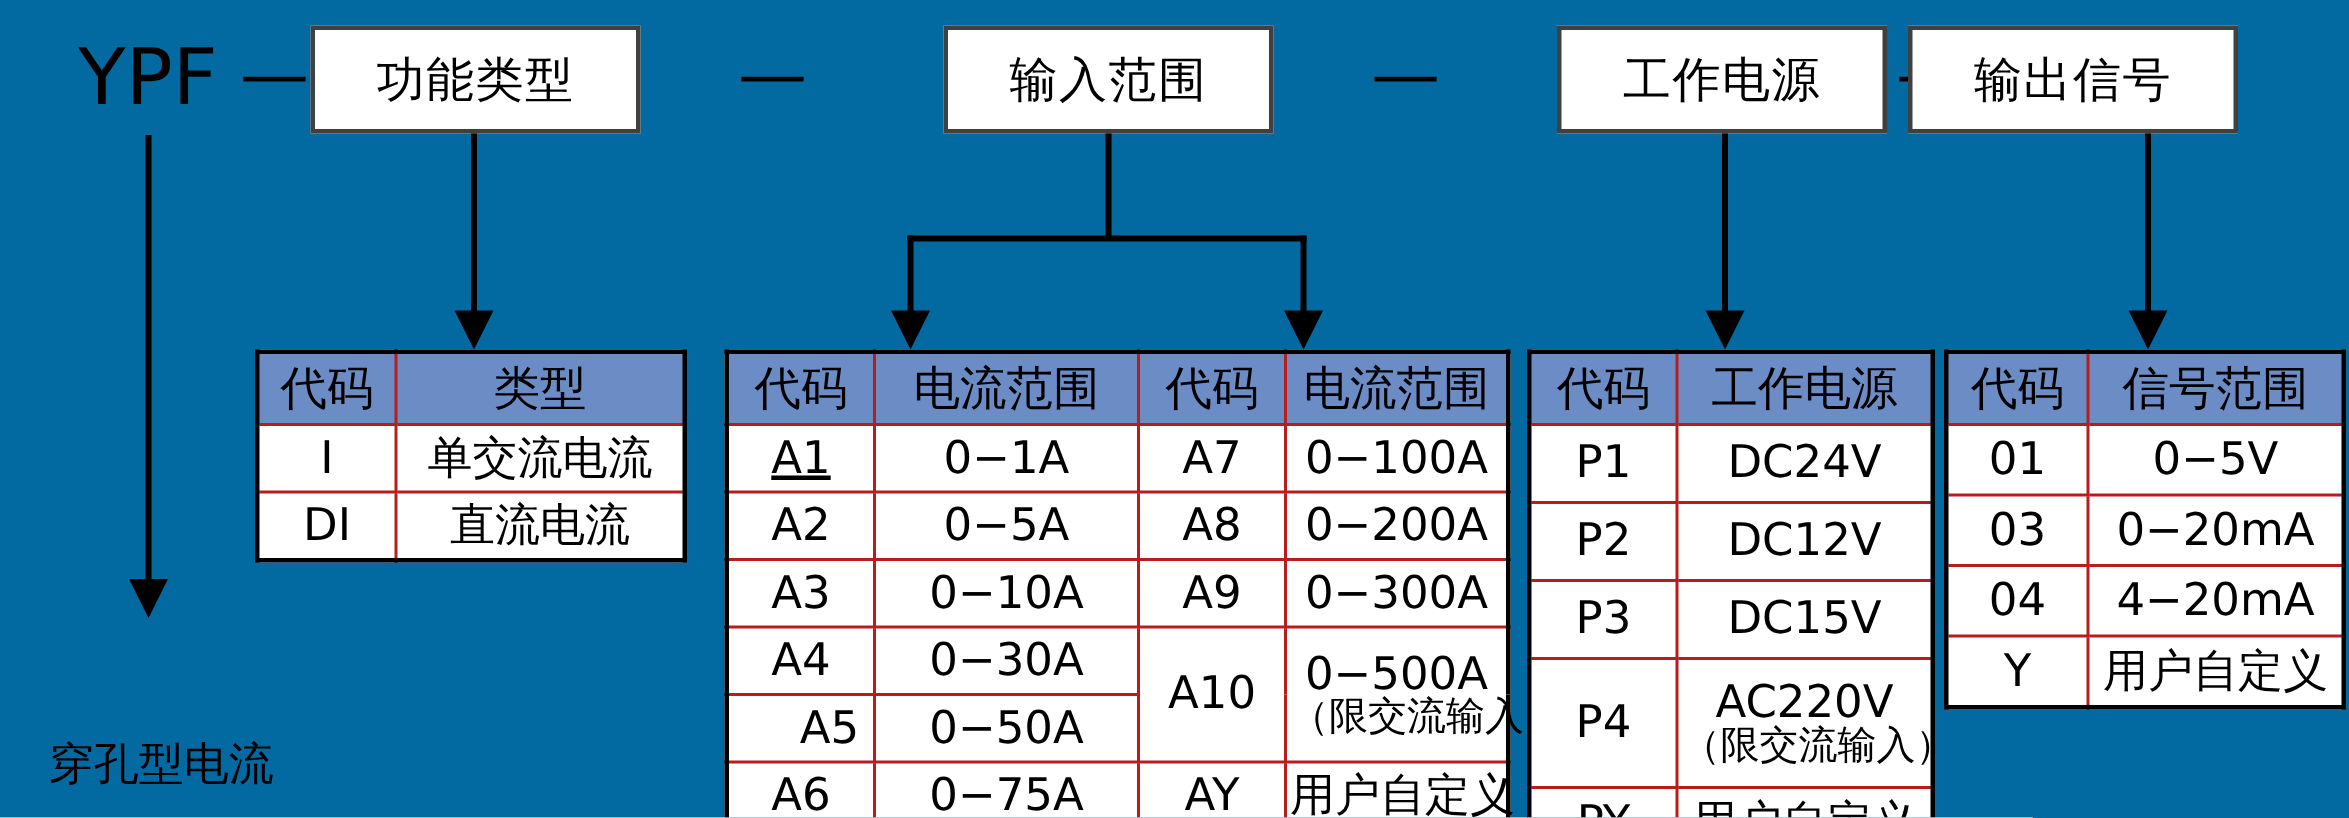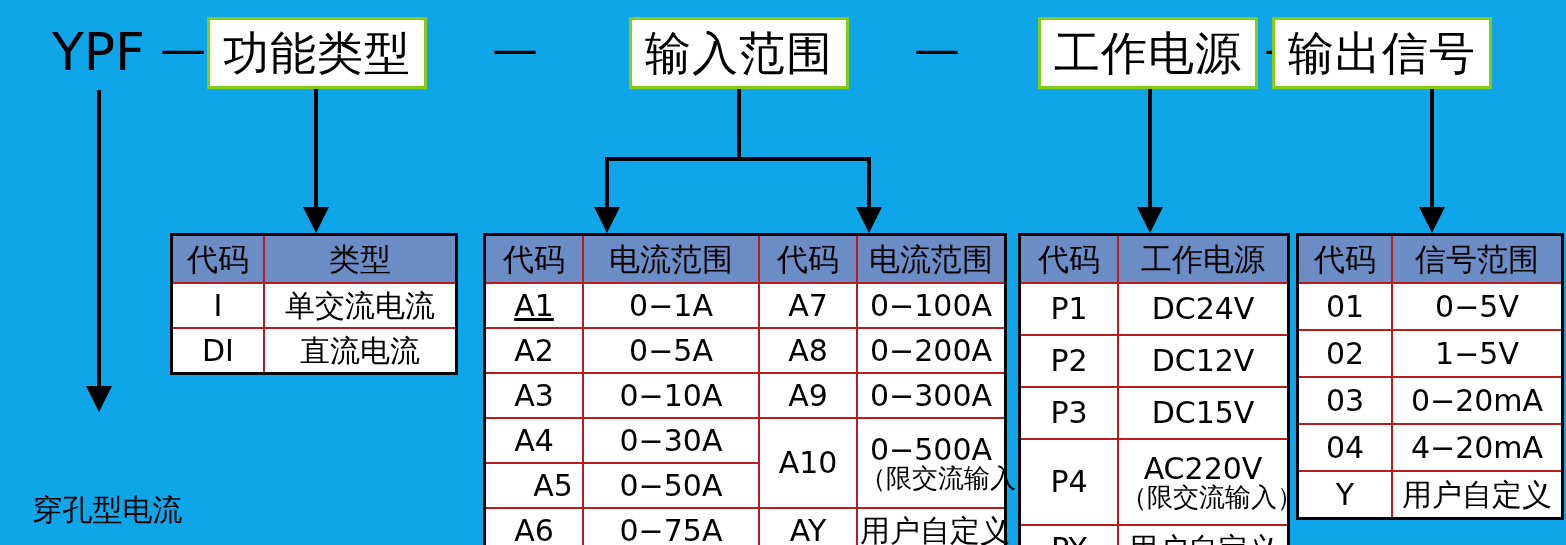--- a/index.html
+++ b/index.html
@@ -7,42 +7,42 @@
     padding: 0;
     background: #ffffff;
   }
   body {
     font-family: "DejaVu Sans", "Liberation Sans", sans-serif;
   }
   #stage {
     position: relative;
     width: 1566px;
     height: 545px;
-    background: #0ea5e9;
+    background: #0369a1;
     overflow: hidden;
   }
 
   
   .model-text {
     position: absolute;
     font-size: 52px;
     line-height: 70px;
     color: #000;
     white-space: nowrap;
     font-family: "DejaVu Sans", "Liberation Sans", sans-serif;
   }
   .seg-box {
     position: absolute;
-    border: 3px solid #84cc16;
+    border: 3px solid #404040;
     box-sizing: border-box;
     background: #fff;
     display: flex;
     align-items: center;
     justify-content: center;
-    font-size: 46px;
+    font-size: 32px;
     line-height: 1;
     letter-spacing: 1px;
     color: #000;
     white-space: nowrap;
   }
   .dash {
     position: absolute;
     font-size: 46px;
     line-height: 1;
     color: #000;
@@ -263,24 +263,20 @@
     <tbody>
         <tr>
       <th class="code" style="width:88px; height:44px;">代码</th>
       <th style="height:44px;">信号范围</th>
     </tr>
     <tr>
       <td style="height:43px;">01</td>
       <td>0−5V</td>
     </tr>
     <tr>
-      <td style="height:43px;">02</td>
-      <td>1−5V</td>
-    </tr>
-    <tr>
       <td style="height:43px;margin-top:36px;">03</td>
       <td>0−20mA</td>
     </tr>
     <tr>
       <td style="height:43px;">04</td>
       <td>4−20mA</td>
     </tr>
     <tr>
       <td style="height:43px;">Y</td>
       <td>用户自定义</td>

